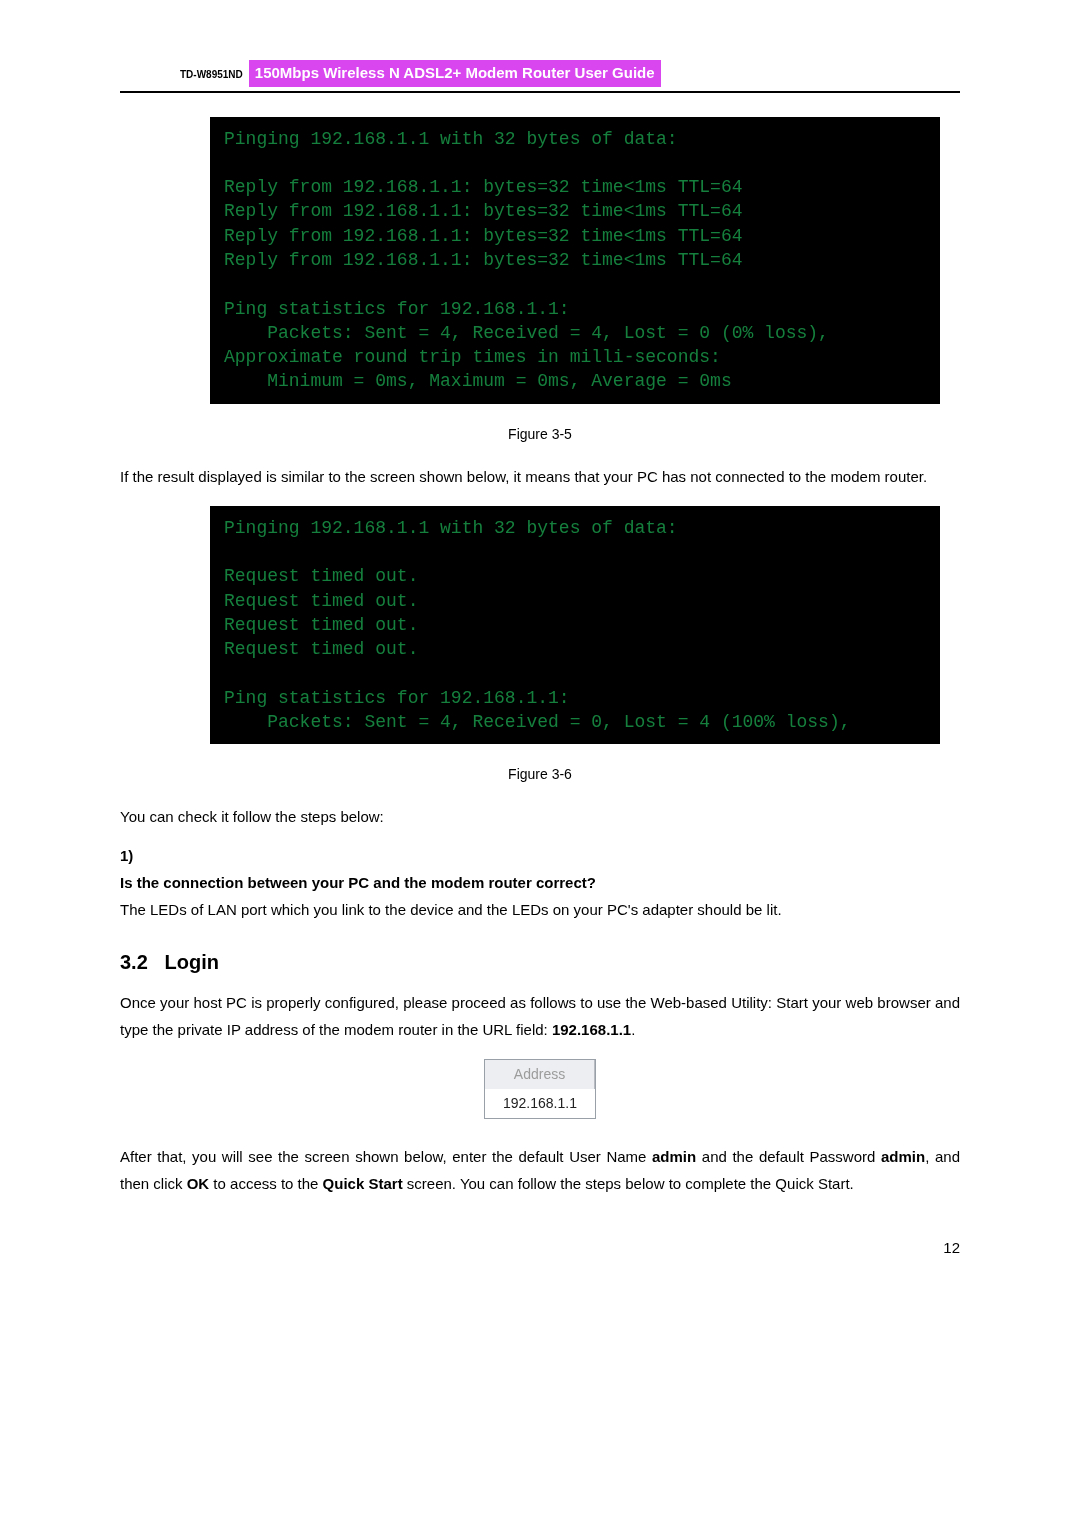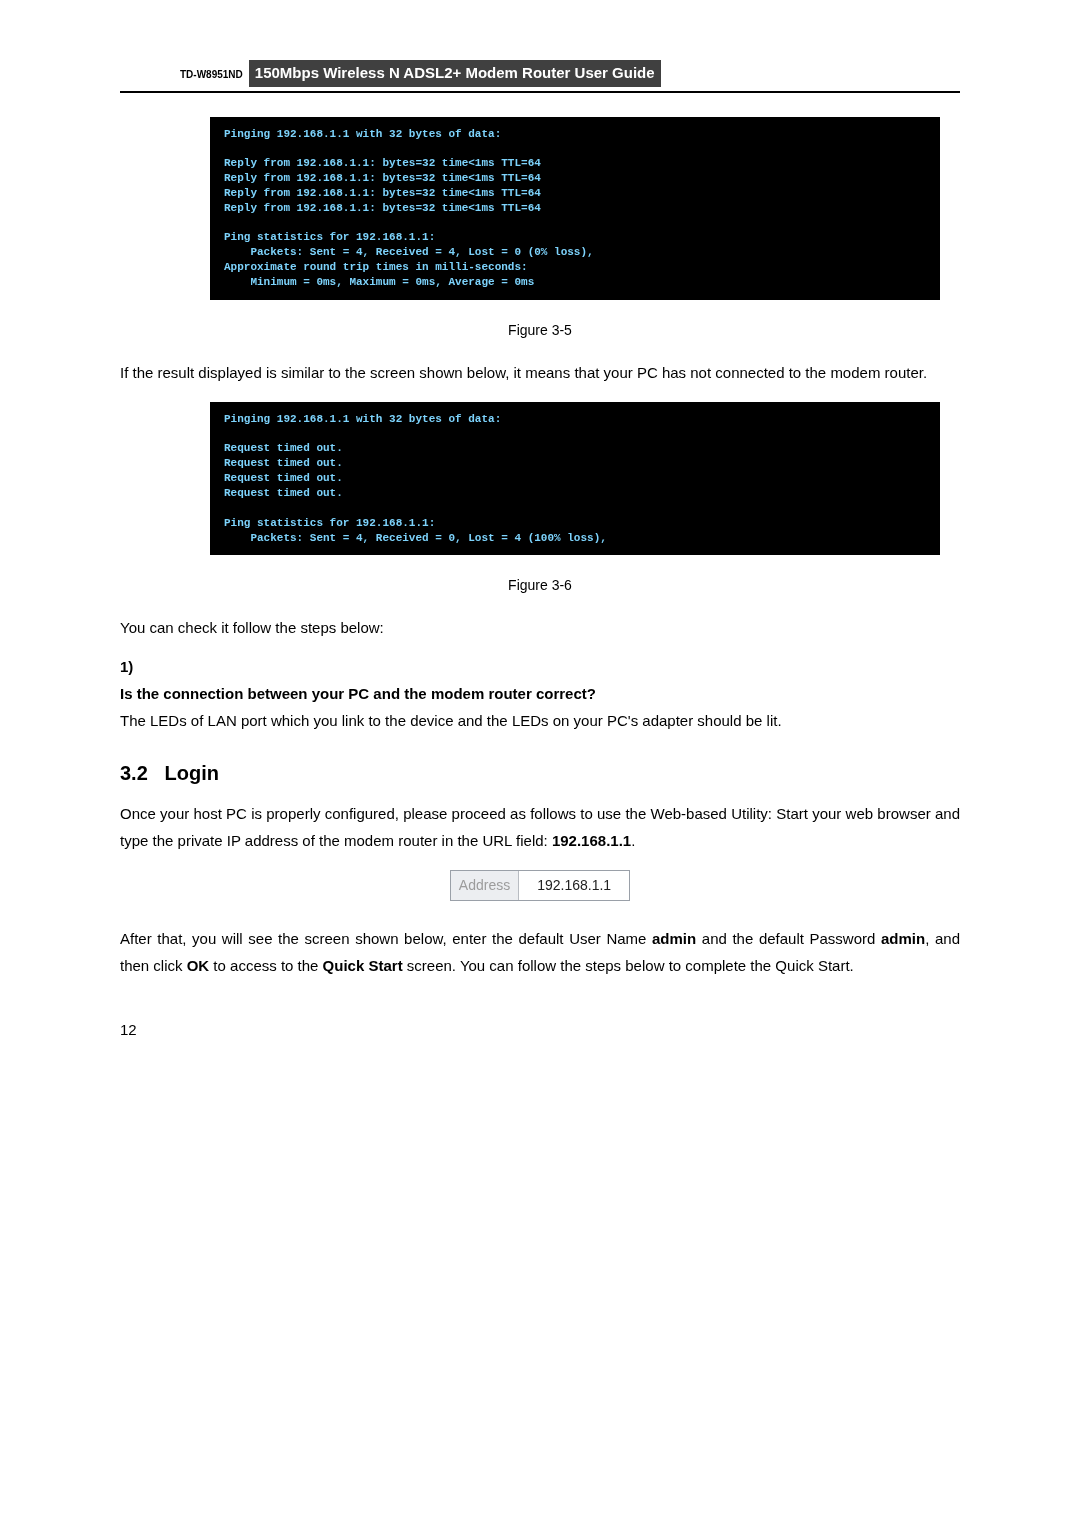--- a/index.html
+++ b/index.html
@@ -22,32 +22,32 @@
   .header-model {
     display: inline-block;
     background: #fff;
     color: #000;
     font-weight: bold;
     font-size: 10px;
     padding-right: 6px;
   }
   .header-title {
     display: inline-block;
-    background: #404040;
+    background: #d946ef;
     color: #fff;
     font-weight: bold;
     font-size: 15px;
     padding: 2px 6px;
   }
   .console {
     background: #000;
-    color: #7dd3fc;
+    color: #15803d;
     font-family: "Courier New", monospace;
-    font-weight: bold;
-    font-size: 11px;
+    font-weight: normal;
+    font-size: 18px;
     padding: 10px 14px;
     margin-left: 90px;
     margin-right: 20px;
     margin-bottom: 20px;
     white-space: pre;
     line-height: 1.35;
   }
   .figure-caption {
     text-align: center;
     font-size: 14px;
@@ -91,34 +91,35 @@
   .ip-bold { font-weight: bold; }
   .address-box-wrap {
     text-align: center;
     margin: 12px 0 24px 0;
   }
   .address-box {
     display: inline-flex;
     border: 1px solid #9aa0a8;
     background: #eceef1;
     font-size: 14px;
+    flex-direction: column;
   }
   .address-label {
     padding: 4px 8px;
     color: #9c9c9c;
     border-right: 1px solid #b8bcc2;
     background: #eceef1;
   }
   .address-value {
     padding: 4px 18px;
     color: #222;
     background: #fff;
   }
   .page-num {
-    text-align: left;
+    text-align: right;
     margin-top: 40px;
   }
 </style>
 </head>
 <body>
 
 <div class="header-row">
   <span class="header-model">TD-W8951ND</span><span class="header-title">150Mbps Wireless N ADSL2+ Modem Router User Guide</span>
 </div>
 

